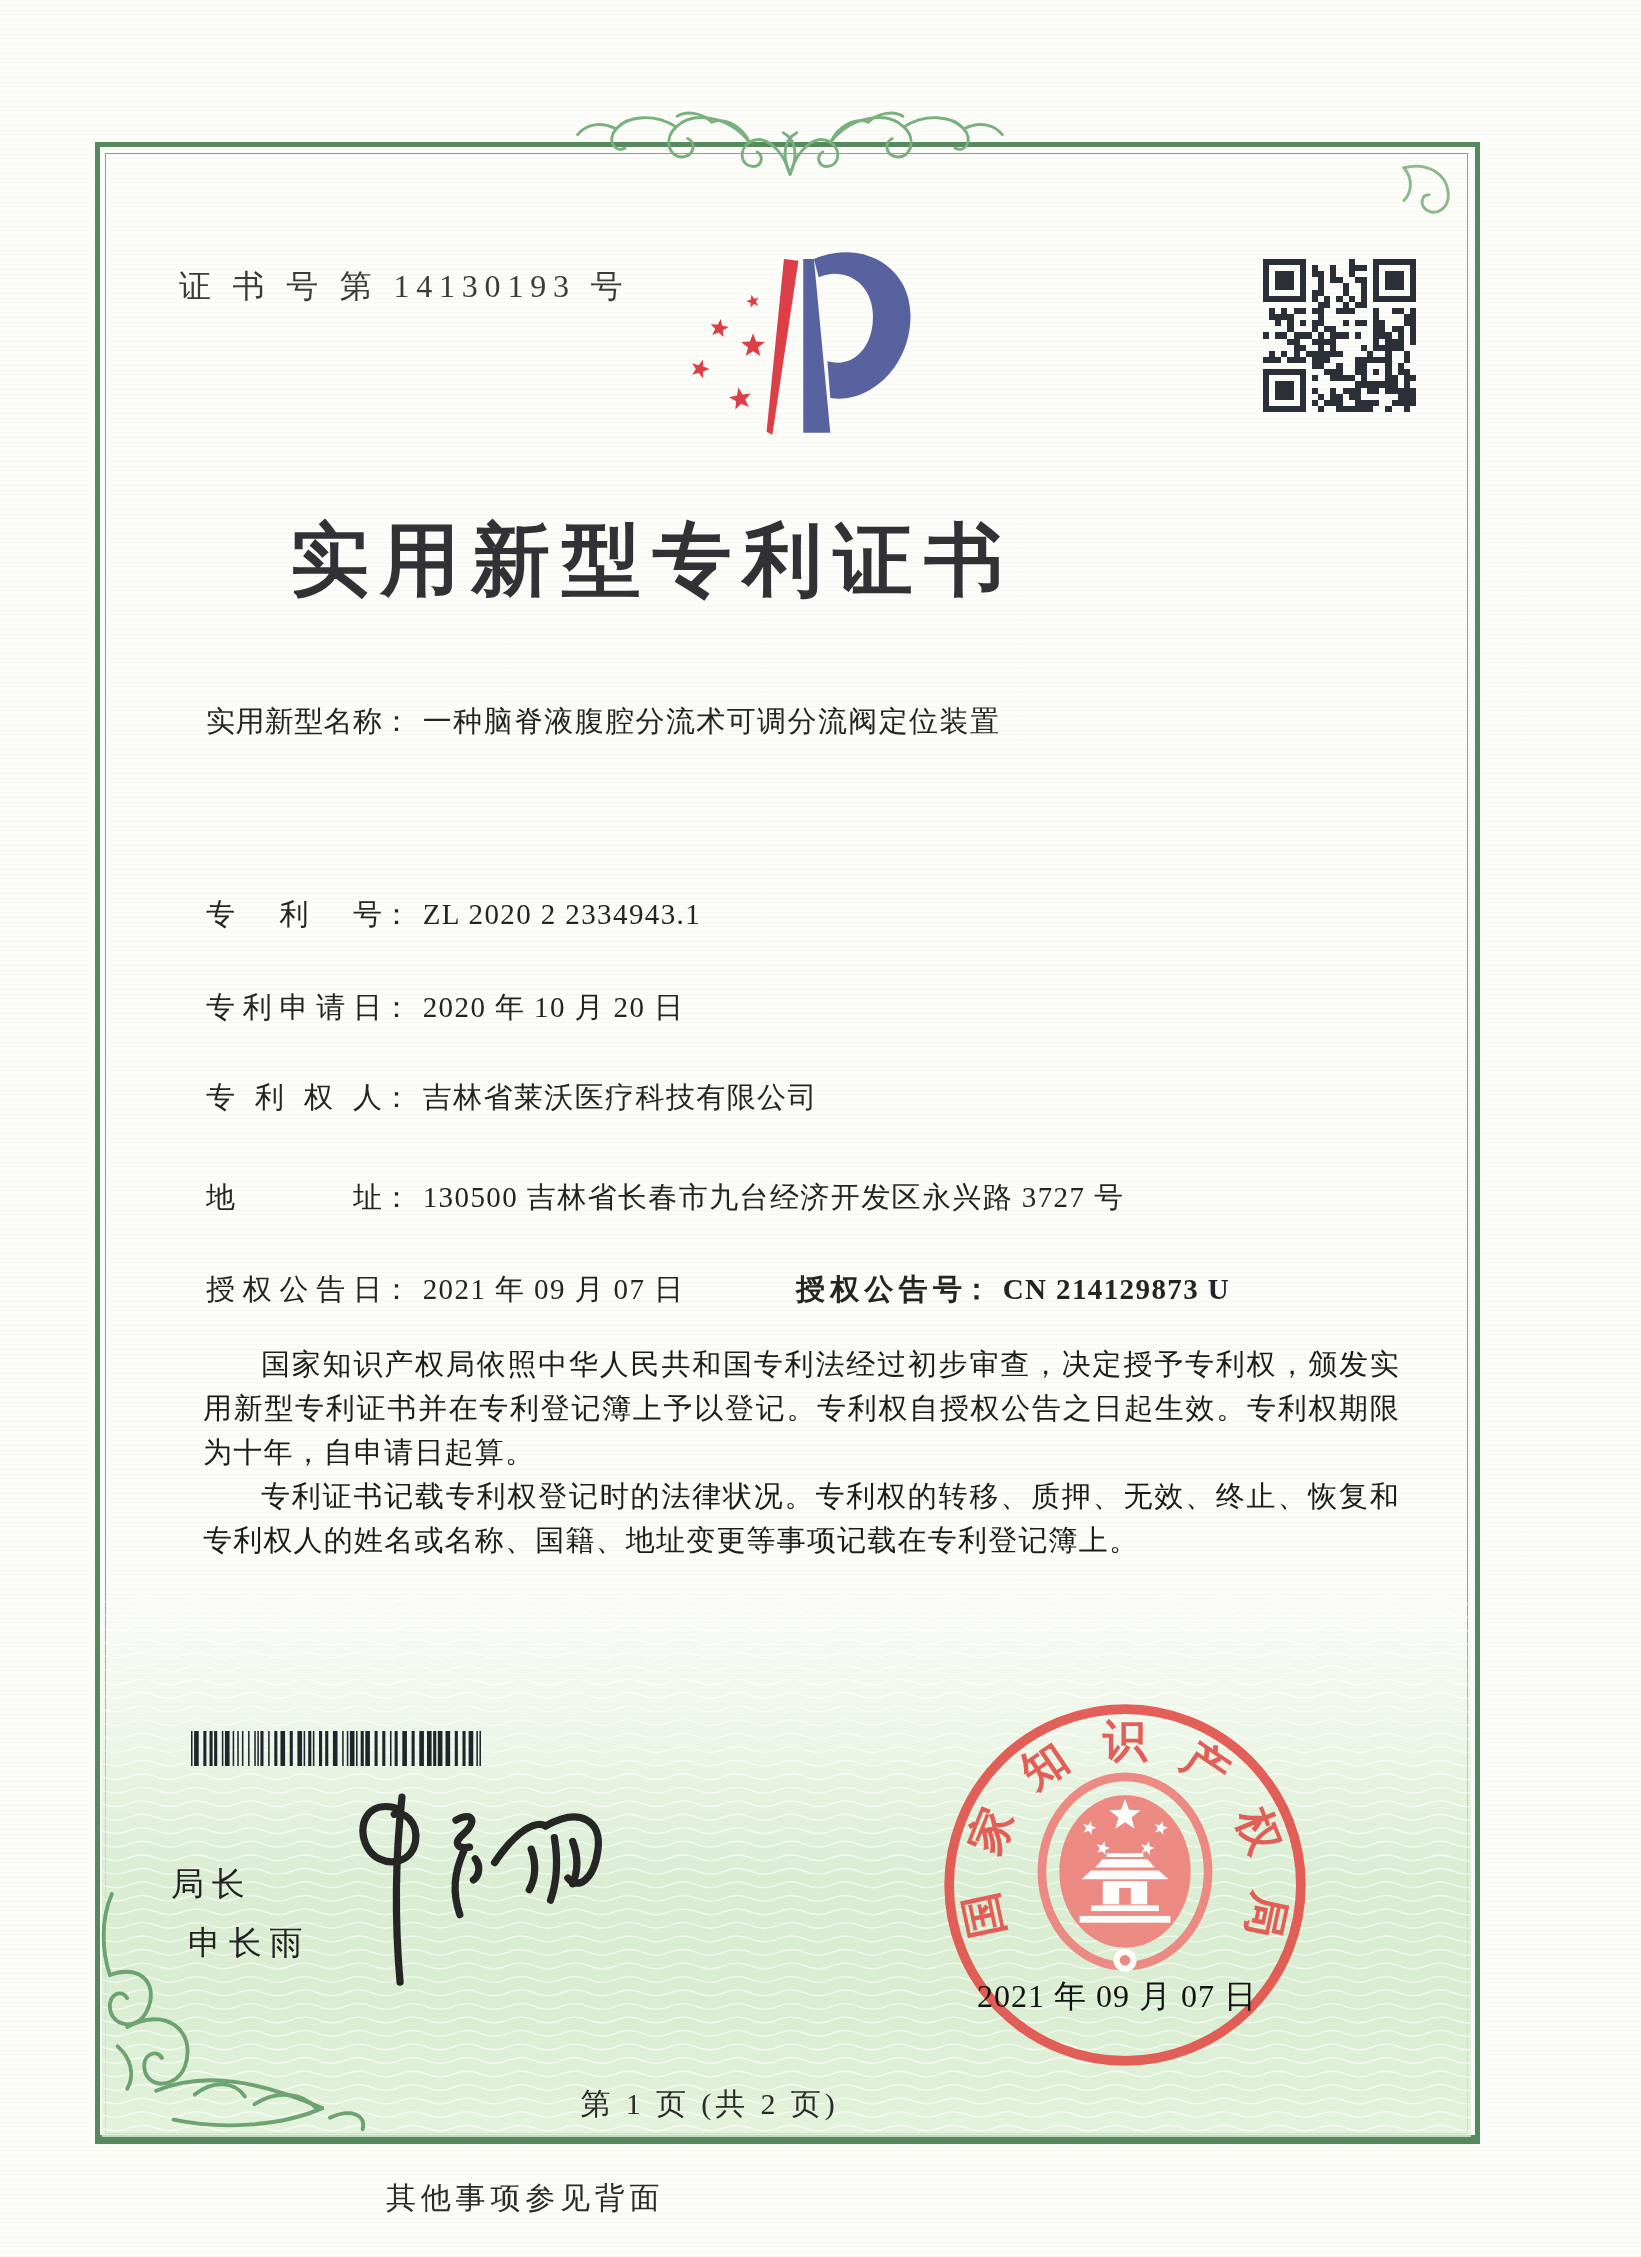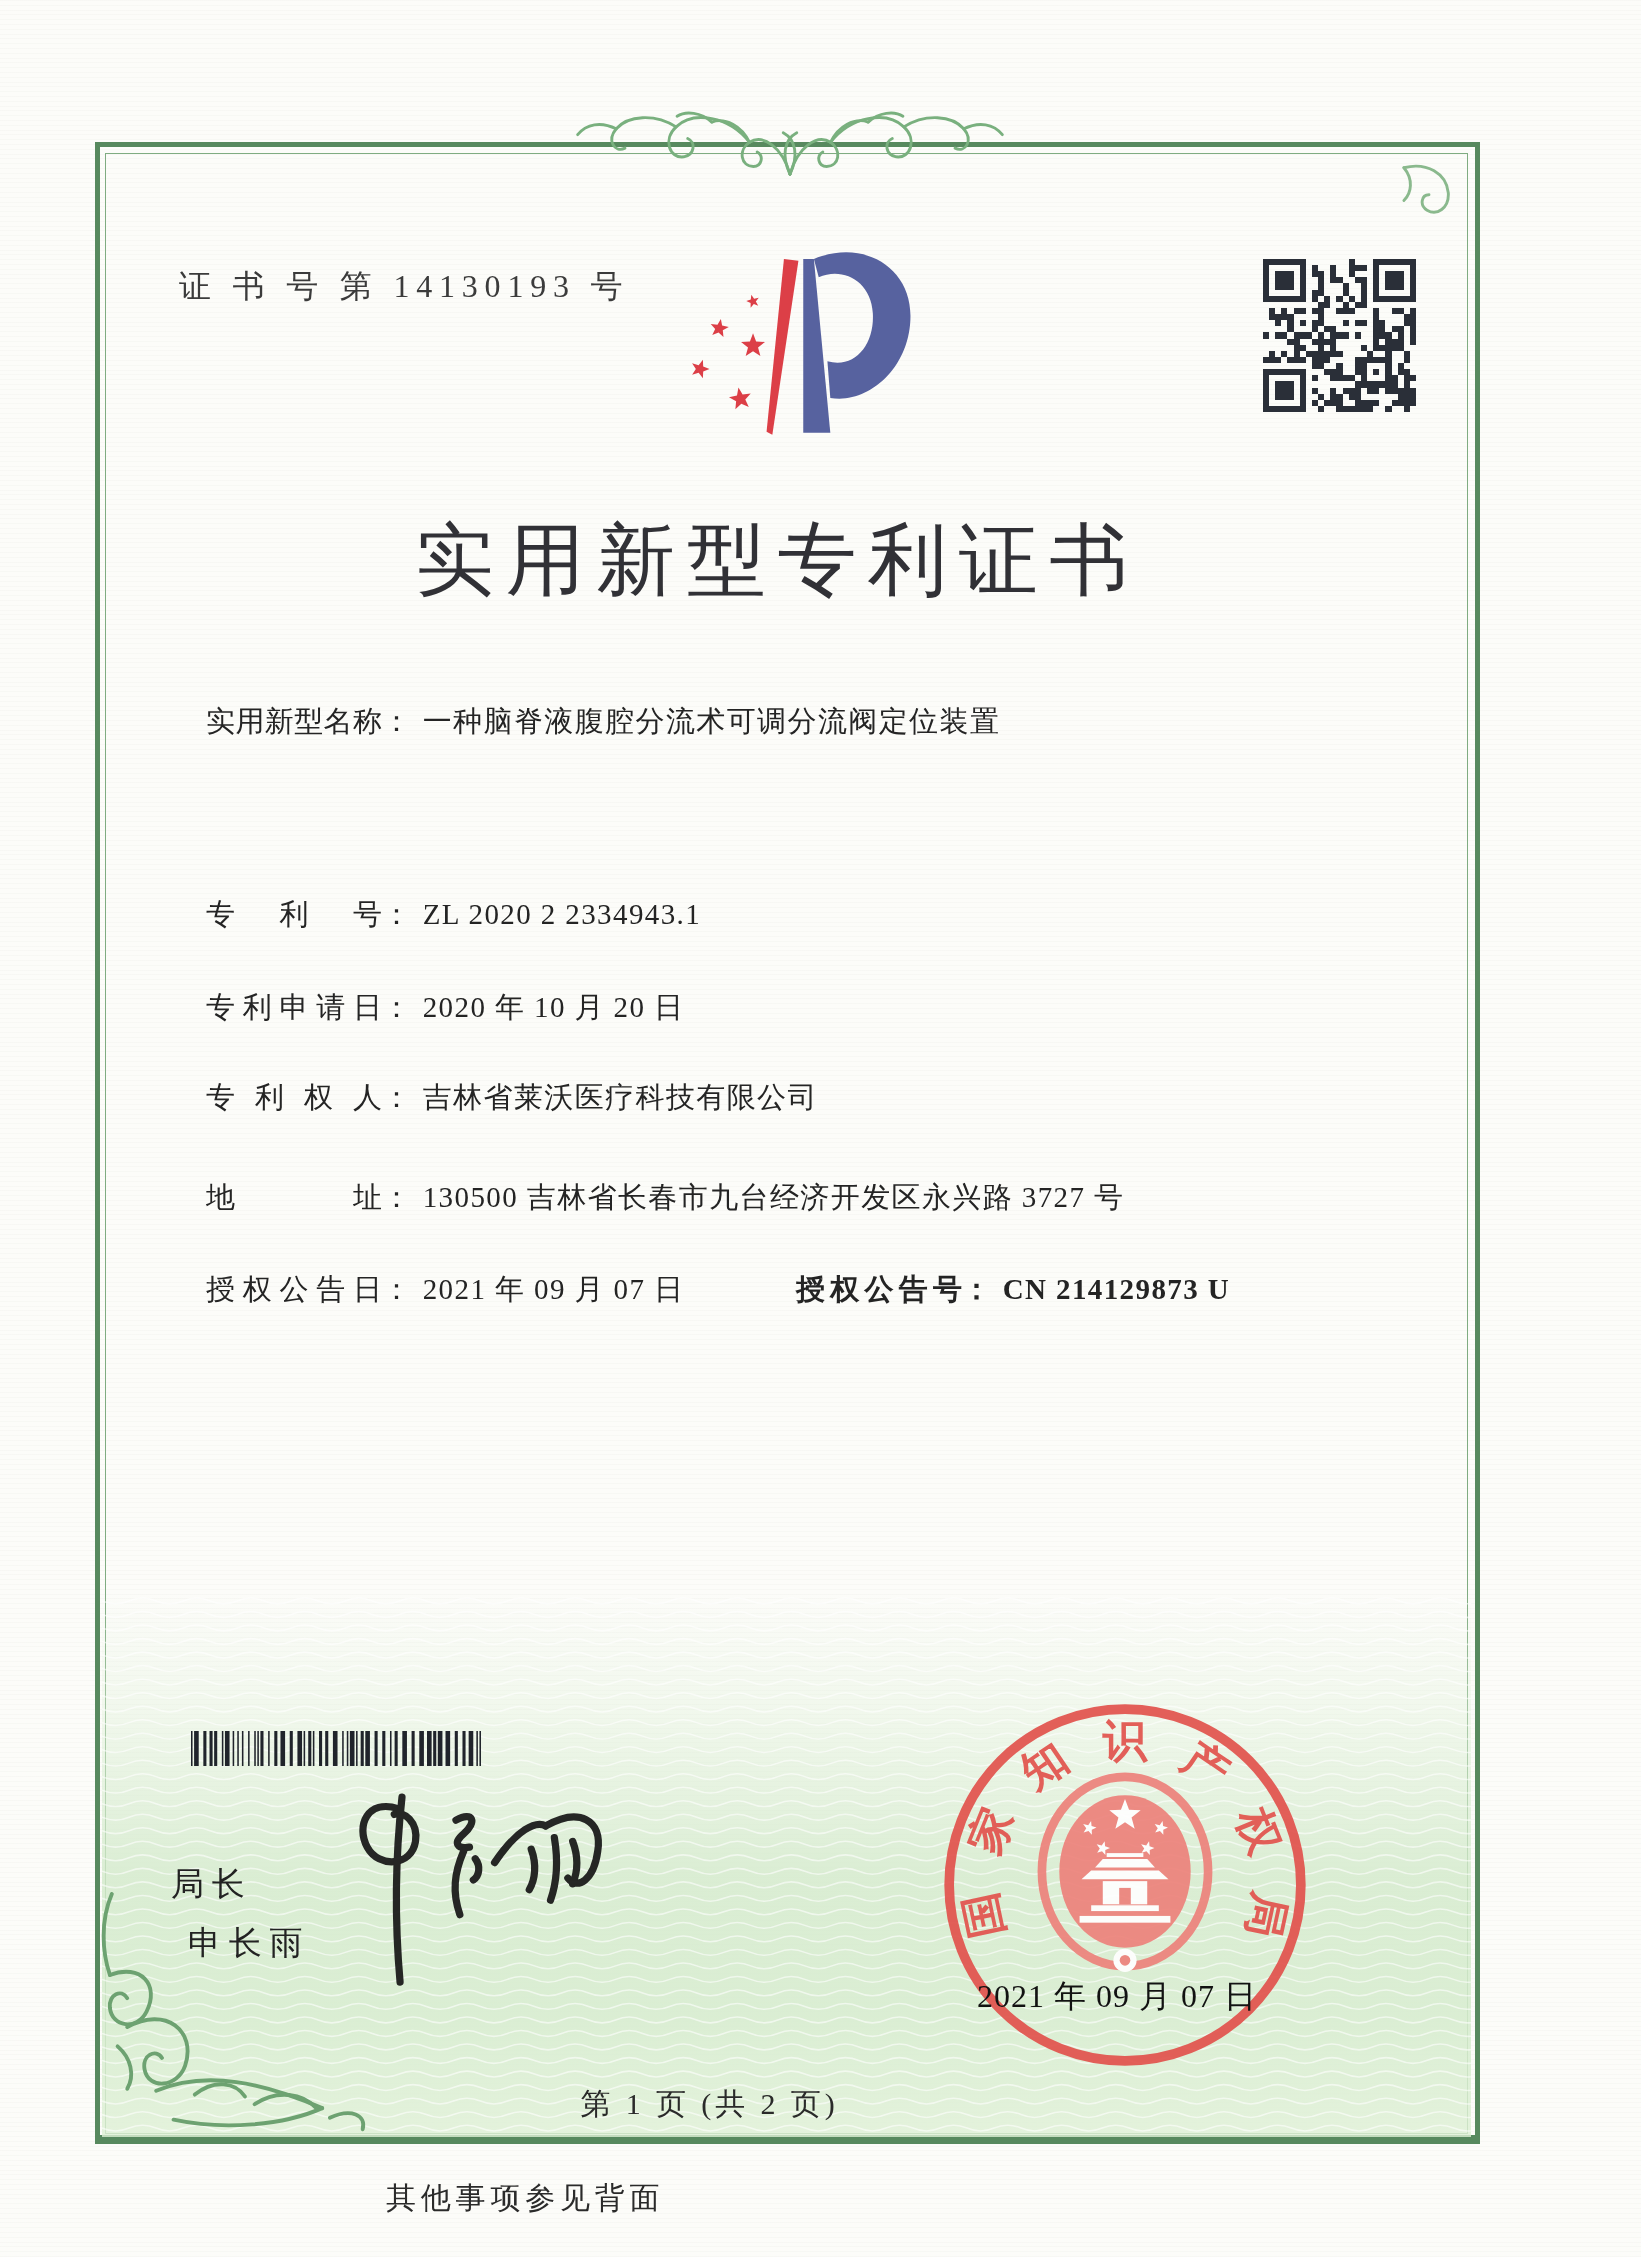--- a/index.html
+++ b/index.html
@@ -7,21 +7,21 @@
         font-family:"Liberation Serif", serif;color:#1e1e1e;
         background-image:repeating-linear-gradient(180deg, rgba(120,130,110,.035) 0 1px, transparent 1px 4.8px);padding-left:16px;}
   .r{position:absolute;}
   .frame-thick{left:95px;top:142px;width:1385px;height:2002px;border:5.8px solid #57895e;border-bottom-width:9.7px;box-sizing:border-box;}
   .frame-thin{left:105px;top:153px;width:1363px;height:1981px;border:1.9px solid #7fac81;box-sizing:border-box;}
   .clip{left:102px;top:150px;width:1369px;height:1987px;overflow:hidden;}
   .green-wash{left:0;top:1443px;width:1369px;height:544px;
       background:linear-gradient(180deg, rgba(224,241,217,0) 0%, rgba(224,241,217,.40) 22%, rgba(211,234,203,.82) 52%, rgba(214,236,206,.88) 78%, rgba(222,240,213,.8) 100%);}
   .waves{left:0;top:1443px;width:1369px;height:544px;}
   .certno{left:179px;top:265px;font-size:32px;letter-spacing:6.8px;color:#3b3b3b;}
-  .title{left:290px;top:508px;width:975px;text-align:center;font-size:79px;font-weight:400;letter-spacing:11.6px;color:#313136;}
+  .title{left:290px;top:508px;width:975px;text-align:left;font-size:79px;font-weight:700;letter-spacing:11.6px;color:#313136;}
   .frow{left:206px;width:1255px;font-size:29px;color:#242424;white-space:nowrap;}
   .flabel{display:inline-block;width:176px;text-align:justify;text-align-last:justify;vertical-align:top;}
   .flabel5{display:inline-block;width:176px;text-align:justify;text-align-last:justify;vertical-align:top;}
   .flabel5b{display:inline-block;width:166px;text-align:justify;text-align-last:justify;vertical-align:top;}
   .fcolon{display:inline-block;width:33px;}
   .fvalue{letter-spacing:1.4px;margin-left:7.7px;}
   .grant2{position:absolute;left:590px;top:0;font-weight:bold;}
   .paras{left:203px;top:1342px;width:1197px;font-size:29px;line-height:44px;letter-spacing:1.2px;text-align:justify;color:#1c1c1c;}
   .paras p{margin:0;text-indent:2em;}
   .signoff{font-family:"Liberation Sans", sans-serif;font-size:33px;color:#222;letter-spacing:7.7px;}
@@ -153,20 +153,24 @@
   <div class="r frow" style="top:1178px">
     <span class="flabel">地址</span><span class="fcolon">：</span><span class="fvalue">130500 吉林省长春市九台经济开发区永兴路 3727 号</span>
   </div>
   <div class="r frow" style="top:1270px">
     <span class="flabel5">授权公告日</span><span class="fcolon">：</span><span class="fvalue">2021 年 09 月 07 日</span>
     <span class="grant2">
       <span class="flabel5b">授权公告号</span><span class="fcolon">：</span><span class="fvalue">CN 214129873 U</span>
     </span>
   </div>
 
+  <div class="r paras">
+    <p>国家知识产权局依照中华人民共和国专利法经过初步审查，决定授予专利权，颁发实用新型专利证书并在专利登记簿上予以登记。专利权自授权公告之日起生效。专利权期限为十年，自申请日起算。</p>
+    <p>专利证书记载专利权登记时的法律状况。专利权的转移、质押、无效、终止、恢复和专利权人的姓名或名称、国籍、地址变更等事项记载在专利登记簿上。</p>
+  </div>
 
   <svg class="r" style="left:191px;top:1731px;width:295px;height:35px" viewBox="0 0 306 36" preserveAspectRatio="none" id="barcode">
       <rect x="0.0" y="0" width="1.6" height="36" fill="#20242b"></rect>
       <rect x="3.2" y="0" width="4.8" height="36" fill="#20242b"></rect>
       <rect x="12.8" y="0" width="3.2" height="36" fill="#20242b"></rect>
       <rect x="19.2" y="0" width="3.2" height="36" fill="#20242b"></rect>
       <rect x="24.0" y="0" width="3.2" height="36" fill="#20242b"></rect>
       <rect x="32.0" y="0" width="1.6" height="36" fill="#20242b"></rect>
       <rect x="35.2" y="0" width="4.8" height="36" fill="#20242b"></rect>
       <rect x="43.2" y="0" width="1.6" height="36" fill="#20242b"></rect>

